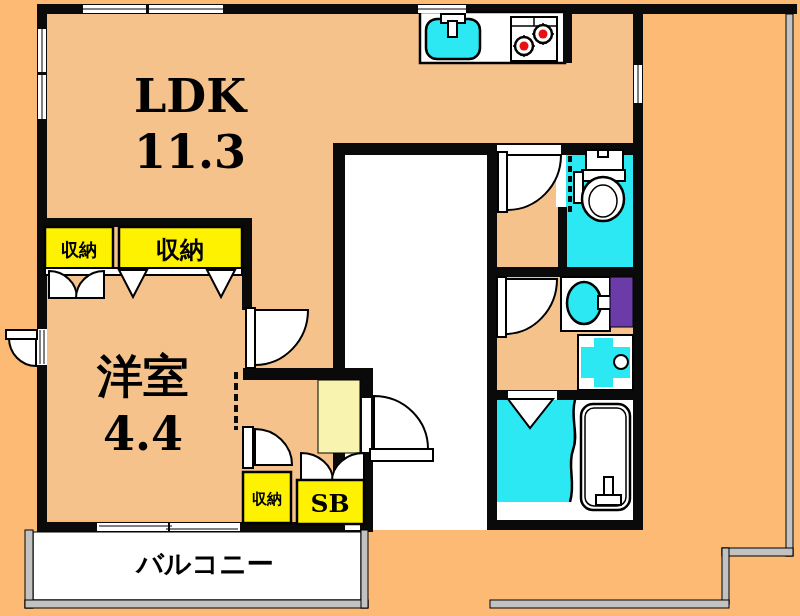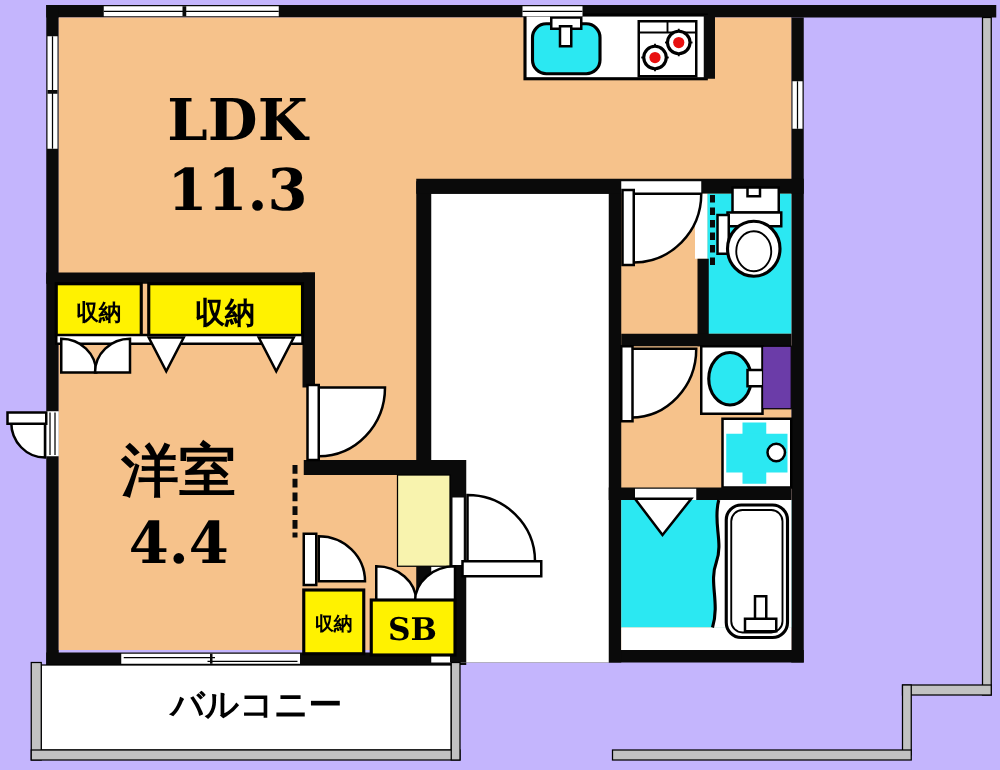--- a/index.html
+++ b/index.html
@@ -1,16 +1,16 @@
 <!DOCTYPE html>
 <html><head>
 <meta charset="utf-8">
 <style>
   html,body{margin:0;padding:0;background:#fff;}
-  .plan-wrap{width:800px;height:616px;position:relative;background:#c4b5fd;}
+  .plan-wrap{width:800px;height:616px;position:relative;background:#fdba74;}
   svg{display:block;}
   .wall{fill:#0a0a0a;}
   .floor{fill:#F6C28B;}
   .cyan{fill:#2BE8F2;}
   .yellow{fill:#FFF200;stroke:#000;stroke-width:2.5;}
   .cream{fill:#F8F3AE;stroke:#000;stroke-width:1;}
   .purple{fill:#6B3CA8;stroke:#000;stroke-width:1;}
   .gray{fill:#C2C2C2;stroke:#000;stroke-width:1;}
   .wht{fill:#ffffff;}
   .fix{fill:#ffffff;stroke:#000;stroke-width:2;}

